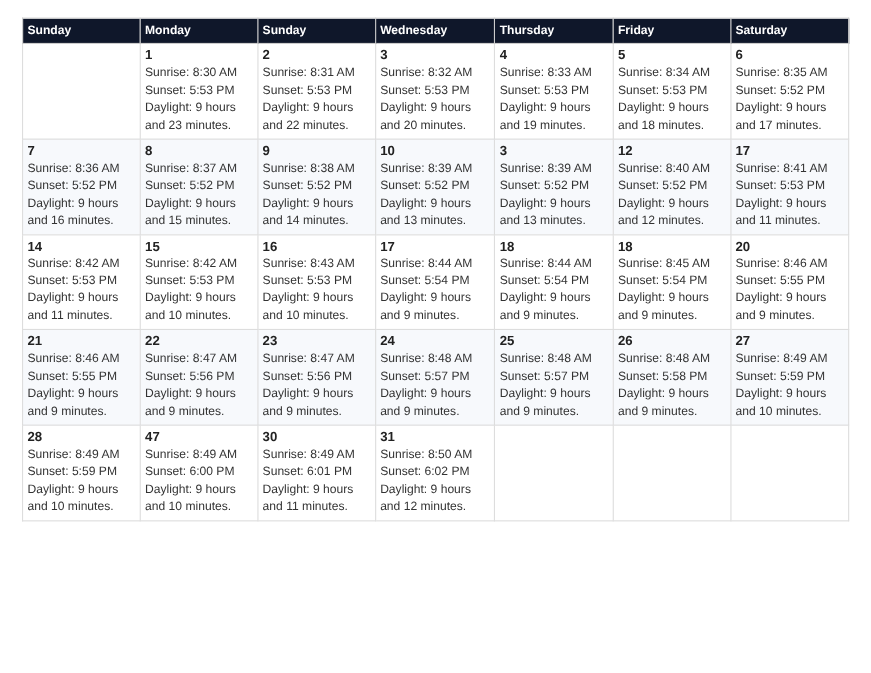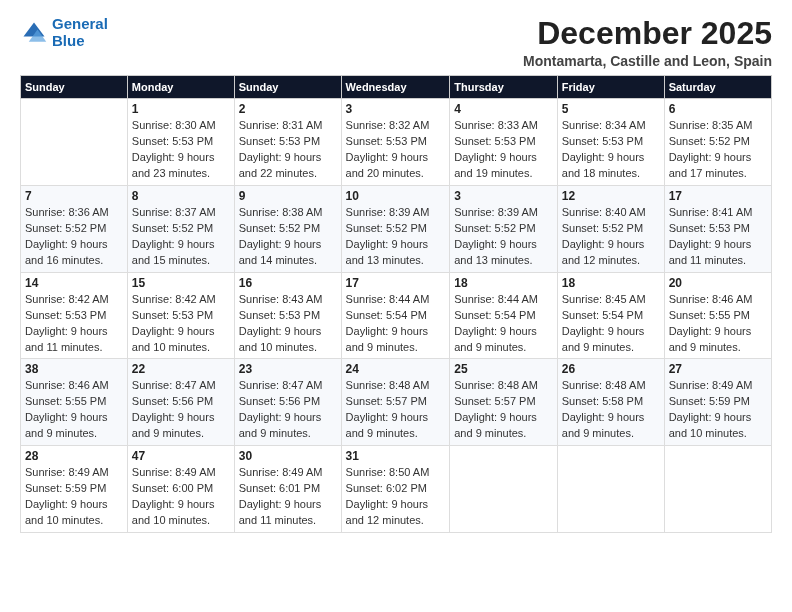--- a/index.html
+++ b/index.html
@@ -91,36 +91,20 @@
       line-height: 1.45;
     }
     .empty-cell {
       background: #fff !important;
     }
   </style>
 </head>
 <body>
 
 <div class="page">
-  <div class="header-row">
-    <div class="logo">
-      <svg class="logo-icon" viewBox="0 0 32 32">
-        <polygon points="16,4 28,20 4,20" fill="#2a6db5"></polygon>
-        <polygon points="20,12 30,26 10,26" fill="#5ba3e0" opacity="0.7"></polygon>
-      </svg>
-      <div class="logo-text">
-        <div><span class="blue">General</span></div>
-        <div><span class="blue">Blue</span></div>
-      </div>
-    </div>
-    <div class="title-block">
-      <div class="month-title">December 2025</div>
-      <div class="location-title">Montamarta, Castille and Leon, Spain</div>
-    </div>
-  </div>
 
   <table class="calendar">
     <thead>
       <tr>
       <th>Sunday</th>
           <th>Monday</th>
           <th>Sunday</th>
           <th>Wednesday</th>
           <th>Thursday</th>
           <th>Friday</th>
@@ -210,21 +194,21 @@
             <span class="day-num">18</span>
             <div class="day-info">Sunrise: 8:45 AM<br>Sunset: 5:54 PM<br>Daylight: 9 hours<br>and 9 minutes.</div>
           </td>
           <td>
             <span class="day-num">20</span>
             <div class="day-info">Sunrise: 8:46 AM<br>Sunset: 5:55 PM<br>Daylight: 9 hours<br>and 9 minutes.</div>
           </td>
         </tr>
         <tr>
           <td>
-            <span class="day-num">38</span>
+            <span class="day-num">21</span>
             <div class="day-info">Sunrise: 8:46 AM<br>Sunset: 5:55 PM<br>Daylight: 9 hours<br>and 9 minutes.</div>
           </td>
           <td>
             <span class="day-num">22</span>
             <div class="day-info">Sunrise: 8:47 AM<br>Sunset: 5:56 PM<br>Daylight: 9 hours<br>and 9 minutes.</div>
           </td>
           <td>
             <span class="day-num">23</span>
             <div class="day-info">Sunrise: 8:47 AM<br>Sunset: 5:56 PM<br>Daylight: 9 hours<br>and 9 minutes.</div>
           </td>

